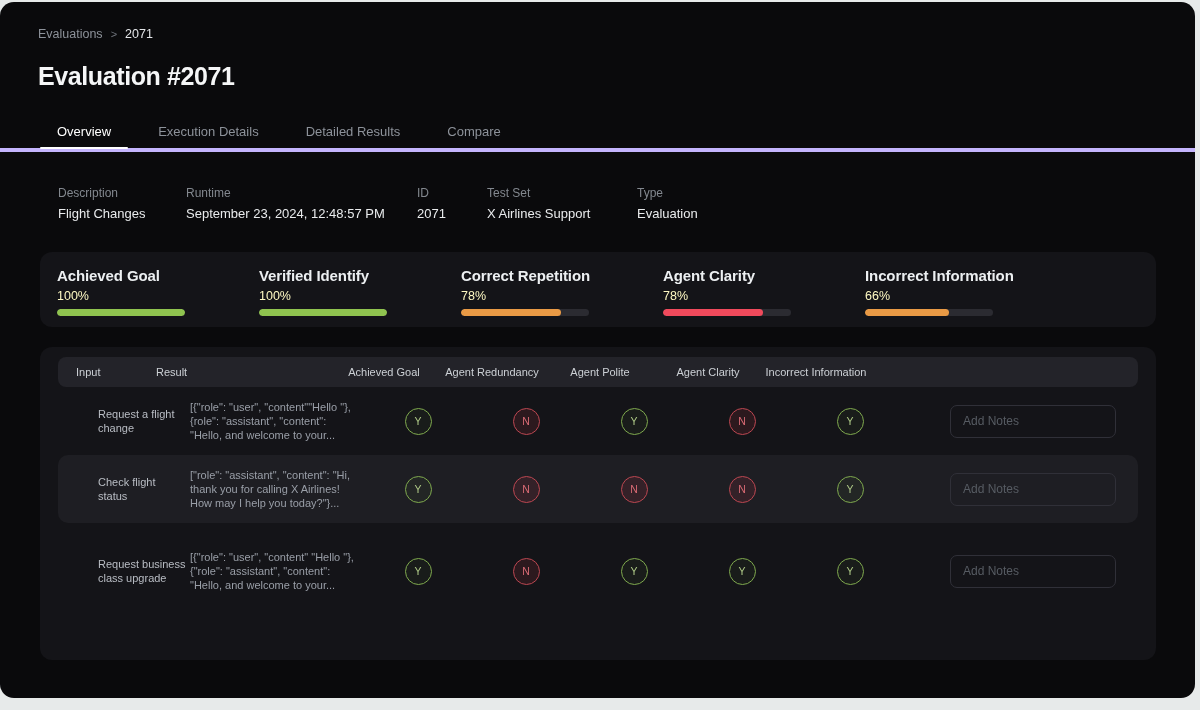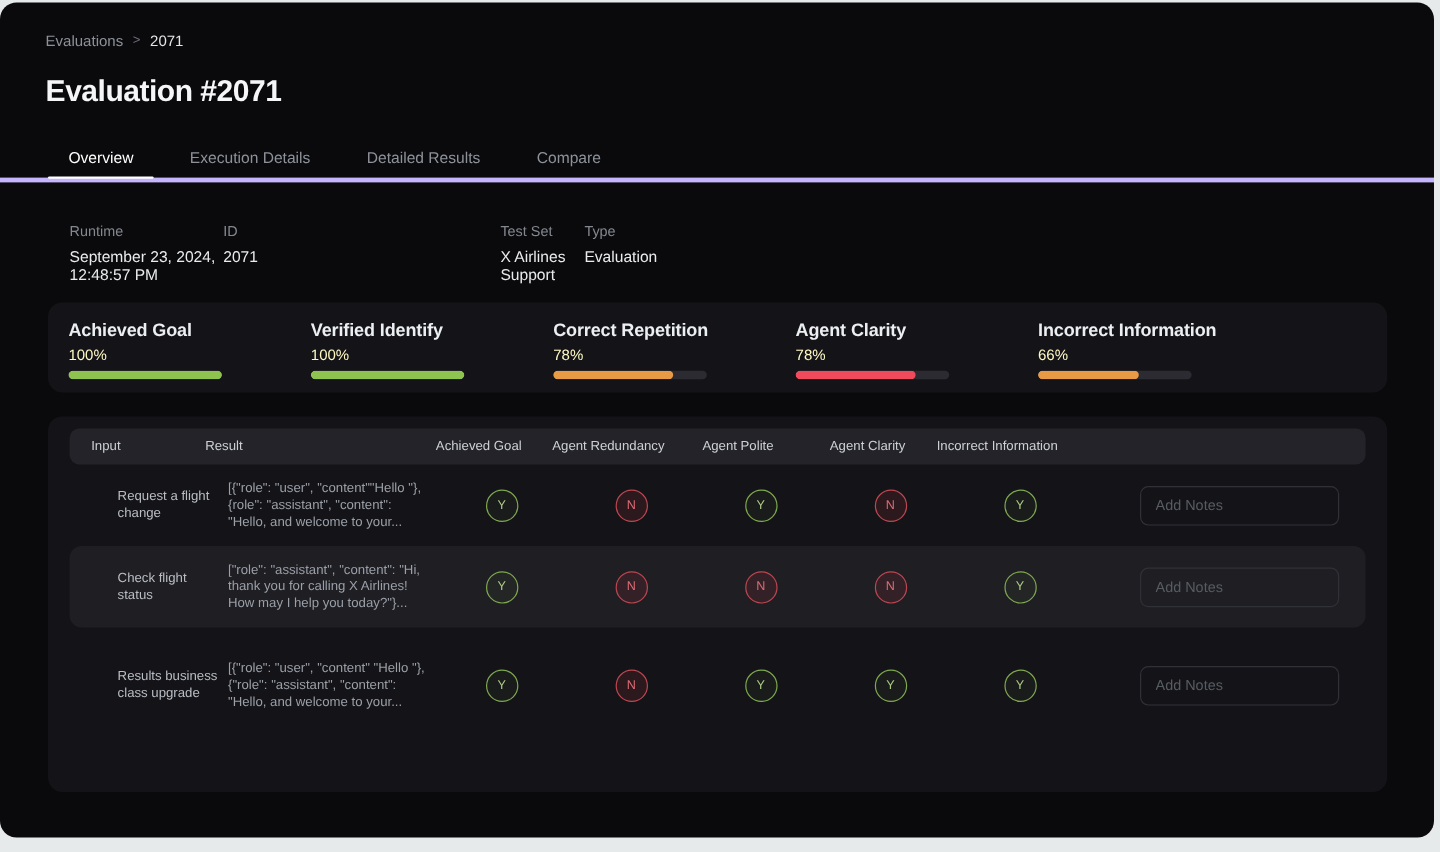--- a/index.html
+++ b/index.html
@@ -41,21 +41,21 @@
   .metrics-panel { position:absolute; left:40px; top:250px; width:1116px; height:75px; background:#141418; border-radius:12px; display:flex; padding:15px 17px 0; }
   .metric-card { width:202px; }
   .metric-name { font-size:15px; font-weight:700; color:#eceff1; letter-spacing:-0.1px; }
   .metric-percent { font-size:12.5px; color:#fef9c3; margin:5px 0 6px; }
   .metric-track { width:128px; height:7px; border-radius:4px; background:#2b2b31; overflow:hidden; }
   .metric-fill { height:100%; border-radius:4px; }
 
   
   .table-panel { position:absolute; left:40px; top:345px; width:1116px; height:313px; background:#141418; border-radius:12px; padding:10px 18px 0; }
   .thead { height:30px; background:#232329; border-radius:8px; display:flex; align-items:center; font-size:11px; color:#ccd0d5; }
-  .col-input   { width:113px; padding-left:18px; }
+  .col-input   { width:98px; padding-left:18px; }
   .col-result  { width:174px; }
   .col-badge   { width:108px; text-align:center; }
   .col-gap     { width:46px; }
 
   .trow { display:flex; align-items:center; padding:13px 0; border-radius:10px;justify-content:center; }
   .trow.highlight { background:#1e1e23; }
   .cell-input  { width:110px; padding-left:18px; font-size:11px; line-height:14px; color:#b9bdc4; }
   .cell-input .inner { width:88px; }
   .cell-result { width:174px; font-size:11px; line-height:14px; color:#9a9fa8; padding-right:8px; }
   .cell-badge  { width:108px; display:flex; justify-content:center; }
@@ -83,20 +83,24 @@
 
   <div class="tabs">
     <div class="tab active">Overview</div>
     <div class="tab">Execution Details</div>
     <div class="tab">Detailed Results</div>
     <div class="tab">Compare</div>
   </div>
 
   <div class="meta">
     <div class="meta-item">
+      <div class="meta-label">Description</div>
+      <div class="meta-value">Flight Changes</div>
+    </div>
+    <div class="meta-item">
       <div class="meta-label">Runtime</div>
       <div class="meta-value">September 23, 2024, 12:48:57 PM</div>
     </div>
     <div class="meta-item">
       <div class="meta-label">ID</div>
       <div class="meta-value">2071</div>
     </div>
     <div class="meta-item">
       <div class="meta-label">Test Set</div>
       <div class="meta-value">X Airlines Support</div>
@@ -203,21 +207,21 @@
           <span class="badge v-y">Y</span>
         </div>
       <div class="col-gap"></div>
       <div class="cell-notes">
         <input type="text" placeholder="Add Notes" style="">
       </div>
     </div>
 
     <div class="trow" style="margin-top:14px;">
       <div class="cell-input">
-          <div class="inner">Results business class upgrade</div>
+          <div class="inner">Request business class upgrade</div>
         </div>
       <div class="cell-result">[{"role": "user", "content" "Hello "}, {"role": "assistant", "content": "Hello, and welcome to your...</div>
       <div class="cell-badge">
           <span class="badge v-y">Y</span>
         </div>
       <div class="cell-badge">
           <span class="badge v-n">N</span>
         </div>
       <div class="cell-badge">
           <span class="badge v-y">Y</span>

